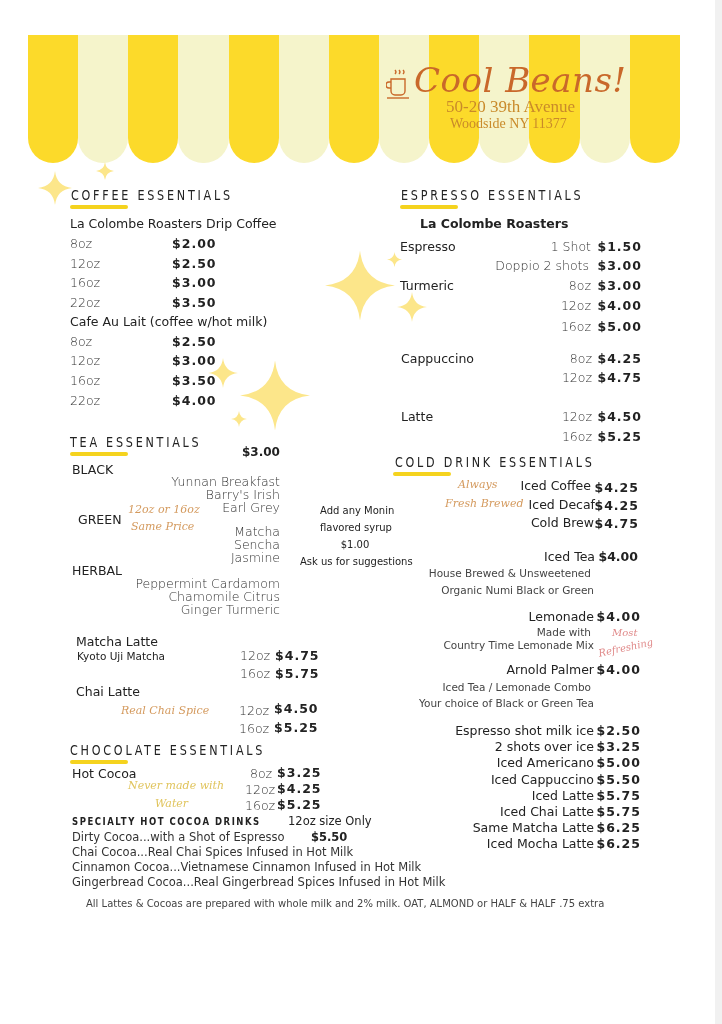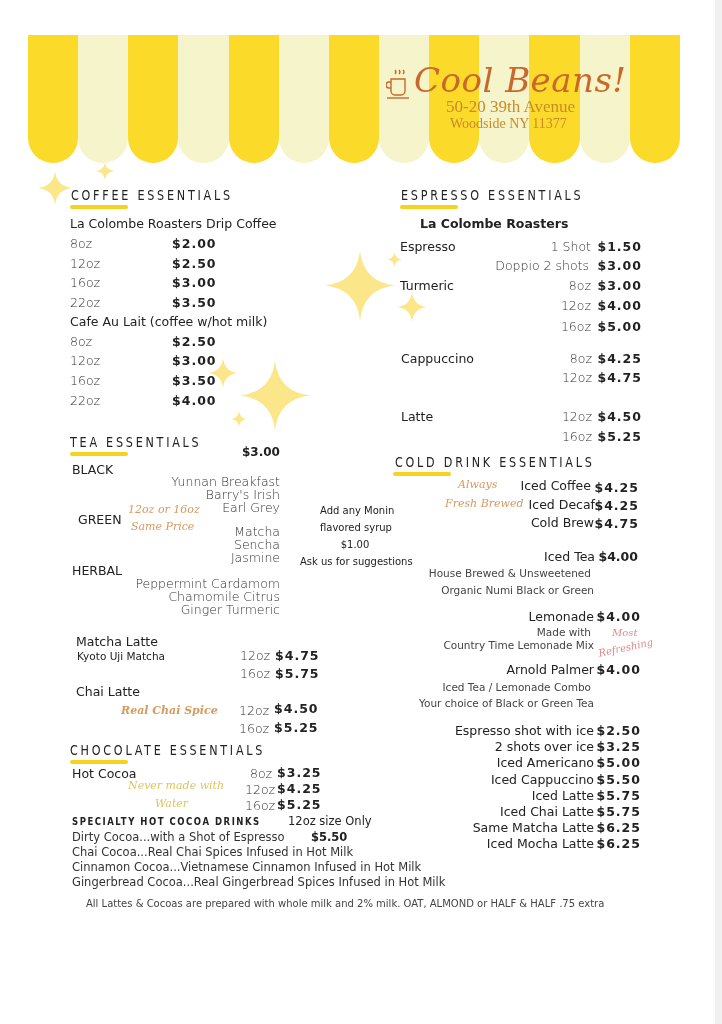--- a/index.html
+++ b/index.html
@@ -196,21 +196,21 @@
 <div class="t xs" style="left:300px;top:556px;width:112px;text-align:center;">Ask us for suggestions</div>
 
 <div class="t" style="left:76px;top:634px;">Matcha Latte</div>
 <div class="t small" style="left:77px;top:650px;">Kyoto Uji Matcha</div>
 <div class="t light" style="left:240px;top:648px;">12oz</div>
 <div class="t price" style="left:275px;top:648px;">$4.75</div>
 <div class="t light" style="left:240px;top:666px;">16oz</div>
 <div class="t price" style="left:275px;top:666px;">$5.75</div>
 
 <div class="t" style="left:76px;top:684px;">Chai Latte</div>
-<div class="script orange" style="left:121px;top:704px;font-weight:bold;">Real Chai Spice</div>
+<div class="script orange" style="left:121px;top:704px;">Real Chai Spice</div>
 <div class="t light" style="left:239px;top:703px;">12oz</div>
 <div class="t price" style="left:274px;top:701px;">$4.50</div>
 <div class="t light" style="left:239px;top:721px;">16oz</div>
 <div class="t price" style="left:274px;top:720px;">$5.25</div>
 
 <div class="sec-head" style="left:70px;top:742px;">CHOCOLATE ESSENTIALS</div>
 <div class="sec-bar" style="left:70px;top:760px;"></div>
 <div class="t" style="left:72px;top:766px;">Hot Cocoa</div>
 <div class="script gold" style="left:128px;top:779px;">Never made with</div>
 <div class="script gold" style="left:155px;top:797px;">Water</div>
@@ -253,21 +253,21 @@
 <div class="t small right" style="right:128px;top:639px;color:#444;">Country Time Lemonade Mix</div>
 <div class="script pink" style="left:612px;top:627px;font-size:10px;">Most</div>
 <div class="script pink" style="left:598px;top:642px;font-size:10px;transform:rotate(-12deg);">Refreshing</div>
 
 <div class="t right" style="right:128px;top:662px;">Arnold Palmer</div>
 <div class="t price right" style="right:81px;top:662px;">$4.00</div>
 <div class="t small right" style="right:131px;top:681px;color:#444;">Iced Tea / Lemonade Combo</div>
 <div class="t small right" style="right:128px;top:697px;color:#444;">Your choice of Black or Green Tea</div>
 
 <div id="iced-list">
-    <div class="t right" style="right: 128px; top: 723px;">Espresso shot with ice</div>
+    <div class="t right" style="right: 128px; top: 723px;">Espresso shot milk ice</div>
     <div class="t price right" style="right: 81px; top: 723px;">$2.50</div>
     <div class="t right" style="right: 128px; top: 739.2px;">2 shots over ice</div>
     <div class="t price right" style="right: 81px; top: 739.2px;">$3.25</div>
     <div class="t right" style="right: 128px; top: 755.4px;">Iced Americano</div>
     <div class="t price right" style="right: 81px; top: 755.4px;">$5.00</div>
     <div class="t right" style="right: 128px; top: 771.6px;">Iced Cappuccino</div>
     <div class="t price right" style="right: 81px; top: 771.6px;">$5.50</div>
     <div class="t right" style="right: 128px; top: 787.8px;">Iced Latte</div>
     <div class="t price right" style="right: 81px; top: 787.8px;">$5.75</div>
     <div class="t right" style="right: 128px; top: 804px;">Iced Chai Latte</div>

